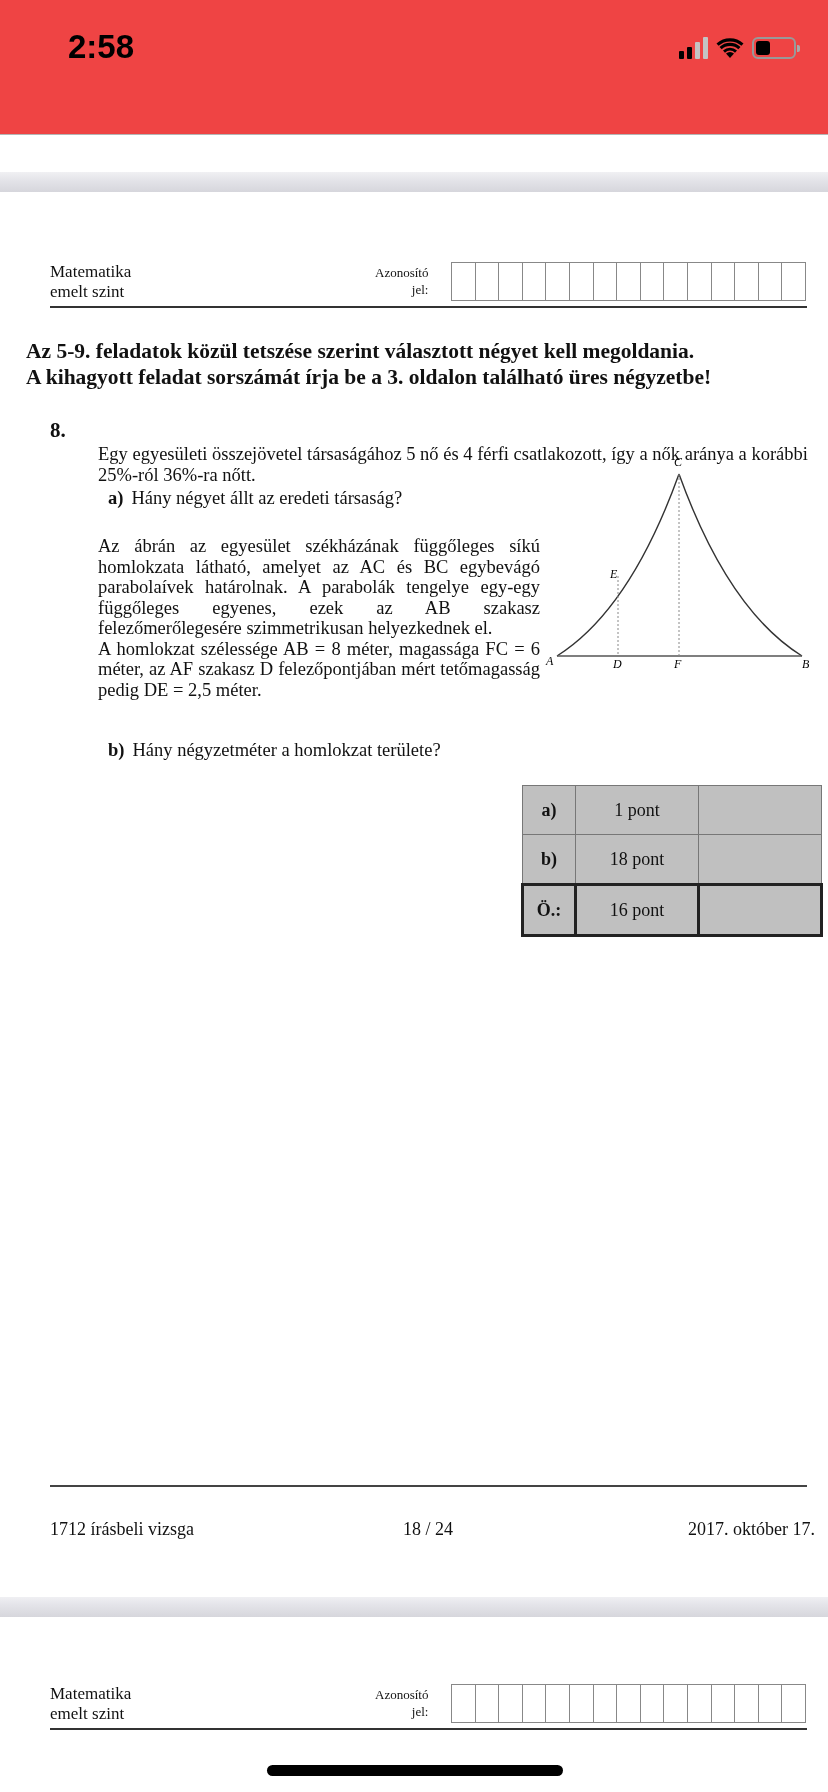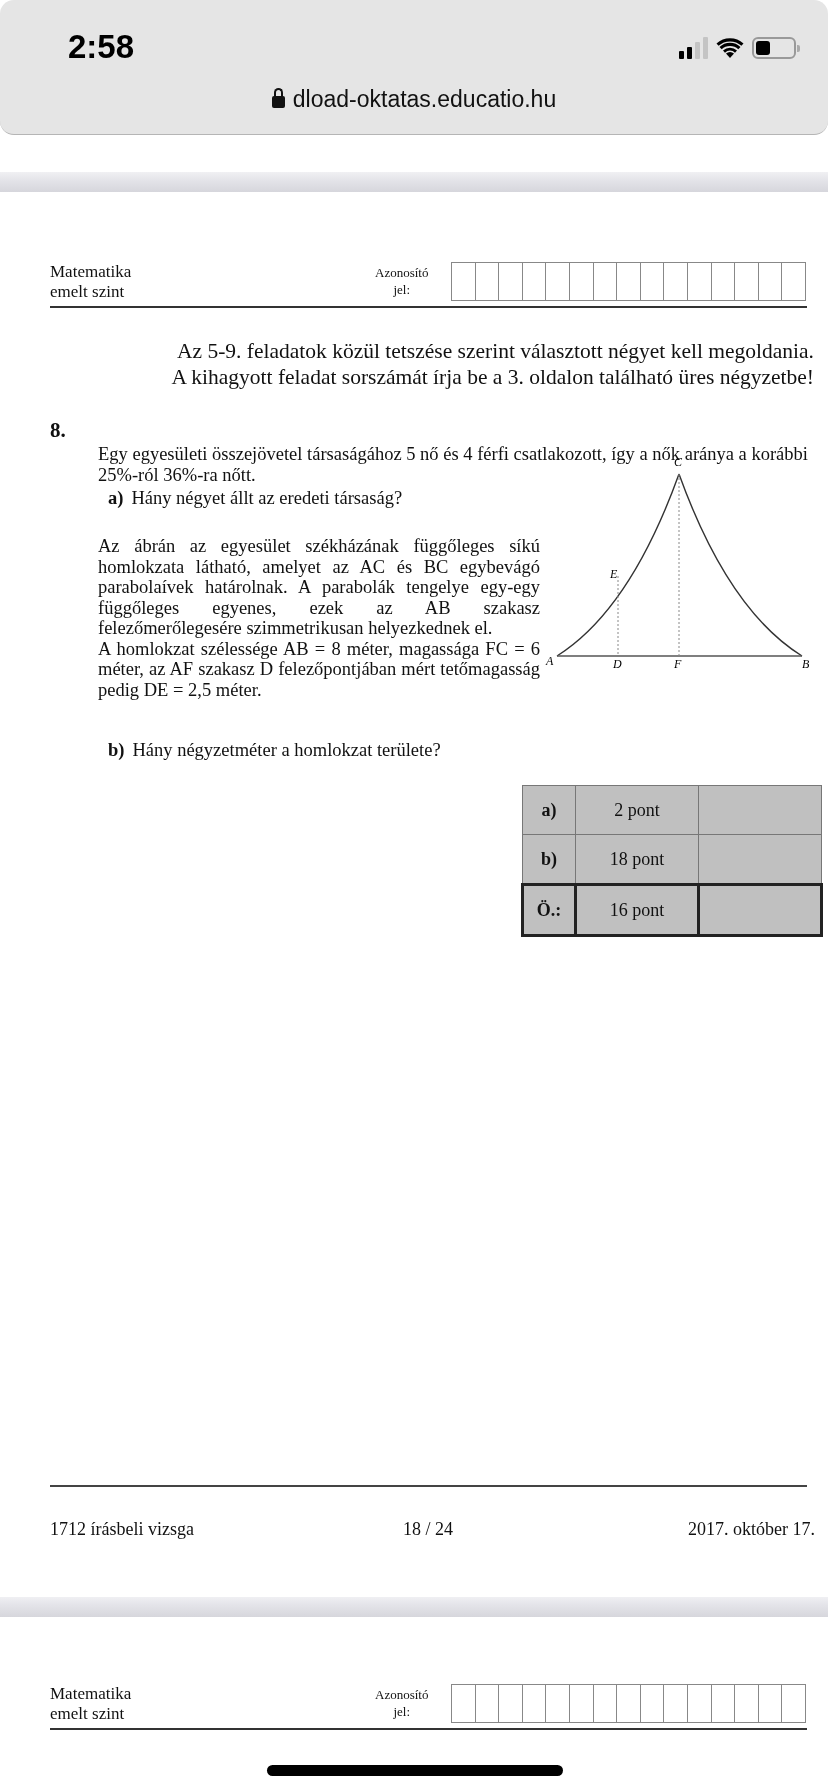--- a/index.html
+++ b/index.html
@@ -1,37 +1,37 @@
 <!DOCTYPE html>
 <html><head>
 <meta charset="utf-8">
 <style>
   html, body { margin:0; padding:0; }
   body { width:828px; height:1792px; background:#ffffff; position:relative; overflow:hidden; font-family:"Liberation Serif", serif; color:#111; }
-  .statusbar { position:absolute; left:0; top:0; width:828px; height:134px; background:#e5e5e5; border-bottom:1.5px solid #b5b5b5;border-radius:14px; }
+  .statusbar { position:absolute; left:0; top:0; width:828px; height:134px; background:#ef4444; border-bottom:1.5px solid #b5b5b5; }
   .time { position:absolute; left:68px; top:28px; font-family:"Liberation Sans", sans-serif; font-size:33px; font-weight:bold; color:#000; }
   .status-icons { position:absolute; right:32px; top:36px; display:flex; align-items:center; gap:8px; }
   .signal { display:flex; align-items:flex-end; gap:3px; height:22px; }
   .signal span { width:5px; background:#000; border-radius:1px; }
   .signal span.off { background:#c4c4c4; }
   .wifi { width:28px; height:24px; }
   .battery { width:44px; height:22px; border:2px solid #999; border-radius:6px; box-sizing:border-box; position:relative; }
   .battery .lvl { position:absolute; left:2px; top:2px; bottom:2px; width:14px; background:#000; border-radius:3px; }
   .battery:after { content:""; position:absolute; right:-6px; top:6px; width:3px; height:7px; background:#aaa; border-radius:0 2px 2px 0; }
   .url { position:absolute; left:0; width:828px; top:86px; text-align:center; font-family:"Liberation Sans", sans-serif; font-size:23px; color:#111; }
   .lock { display:inline-block; width:13px; height:12px; background:#111; border-radius:2px; position:relative; margin-right:8px; vertical-align:-1px; }
   .lock:before { content:""; position:absolute; left:2px; top:-8px; width:5px; height:8px; border:2.5px solid #111; border-bottom:none; border-radius:6px 6px 0 0; }
   .gutter { position:absolute; left:0; width:828px; height:20px; background:linear-gradient(#f0f0f3, #e4e4e9 40%, #d6d6dc); }
   .page-header { position:absolute; left:50px; width:757px; height:44px; border-bottom:2.5px solid #333; }
   .ph-subject { position:absolute; left:0; top:0; font-size:17px; line-height:20px; }
-  .ph-idlabel { position:absolute; left:325px; top:2px; font-size:13px; line-height:17px; text-align:center; }
+  .ph-idlabel { position:absolute; left:325px; top:2px; font-size:13px; line-height:17px; text-align:right; }
   .ph-boxes { position:absolute; left:401px; top:0; display:flex; border:1px solid #888; height:37px; }
   .ph-boxes div { width:22.6px; border-right:1px solid #888; }
   .ph-boxes div:last-child { border-right:none; }
-  .instr { position:absolute; left:26px; width:788px; top:338px; text-align:right; font-weight:normal; font-size:21.5px; line-height:26px; }
+  .instr { position:absolute; left:26px; width:788px; top:338px; text-align:left; font-weight:bold; font-size:21.5px; line-height:26px; }
   .task-num { position:absolute; left:50px; top:418px; font-weight:bold; font-size:21px; }
   .task-intro { position:absolute; left:98px; top:444px; width:712px; font-size:18.5px; line-height:21px; }
   .q { position:absolute; left:108px; font-size:18.5px; }
   .q b { margin-right:8px; }
   .para { position:absolute; left:98px; top:536px; width:442px; font-size:18.5px; line-height:20.5px; text-align:justify; }
   .figure { position:absolute; left:540px; top:450px; width:288px; height:230px; }
   table.score { position:absolute; left:521px; top:785px; border-collapse:collapse; font-size:18px; }
   table.score td { background:#c0c0c0; border:1.5px solid #777; height:46px; text-align:center; }
   table.score td.lbl { width:48px; font-weight:bold; }
   table.score td.pts { width:118px; }
@@ -55,23 +55,20 @@
     </div>
     <svg class="wifi" viewBox="0 0 28 24">
       <path d="M14 22 L10 17.5 A6 6 0 0 1 18 17.5 Z" fill="#000"></path>
       <path d="M7 14.5 A10 10 0 0 1 21 14.5 L19 16.7 A7 7 0 0 0 9 16.7 Z" fill="#000"></path>
       <path d="M3.5 11 A15 15 0 0 1 24.5 11 L22.3 13.3 A12 12 0 0 0 5.7 13.3 Z" fill="#000"></path>
       <path d="M0.5 7.5 A20 20 0 0 1 27.5 7.5 L25.4 9.8 A17 17 0 0 0 2.6 9.8 Z" fill="#000"></path>
     </svg>
     <div class="battery">
         <div class="lvl"></div>
       </div>
-  </div>
-  <div class="url">
-    <span class="lock"></span><span>dload-oktatas.educatio.hu</span>
   </div>
 </div>
 
 <div class="gutter" style="top:172px"></div>
 
 <div class="page-header" style="top:262px">
   <div class="ph-subject">
     <div>Matematika</div>
     <div>emelt szint</div>
   </div>
@@ -130,21 +127,21 @@
   <text x="6" y="215" font-size="12" font-style="italic" font-family="Liberation Serif, serif">A</text>
   <text x="73" y="218" font-size="12" font-style="italic" font-family="Liberation Serif, serif">D</text>
   <text x="134" y="218" font-size="12" font-style="italic" font-family="Liberation Serif, serif">F</text>
   <text x="262" y="218" font-size="12" font-style="italic" font-family="Liberation Serif, serif">B</text>
 </svg>
 
 <table class="score">
   <tbody>
       <tr>
     <td class="lbl">a)</td>
-    <td class="pts">2 pont</td>
+    <td class="pts">1 pont</td>
     <td class="blank"></td>
   </tr>
   <tr>
     <td class="lbl">b)</td>
     <td class="pts">18 pont</td>
     <td class="blank"></td>
   </tr>
   <tr class="total">
     <td class="lbl">Ö.:</td>
     <td class="pts">16 pont</td>

